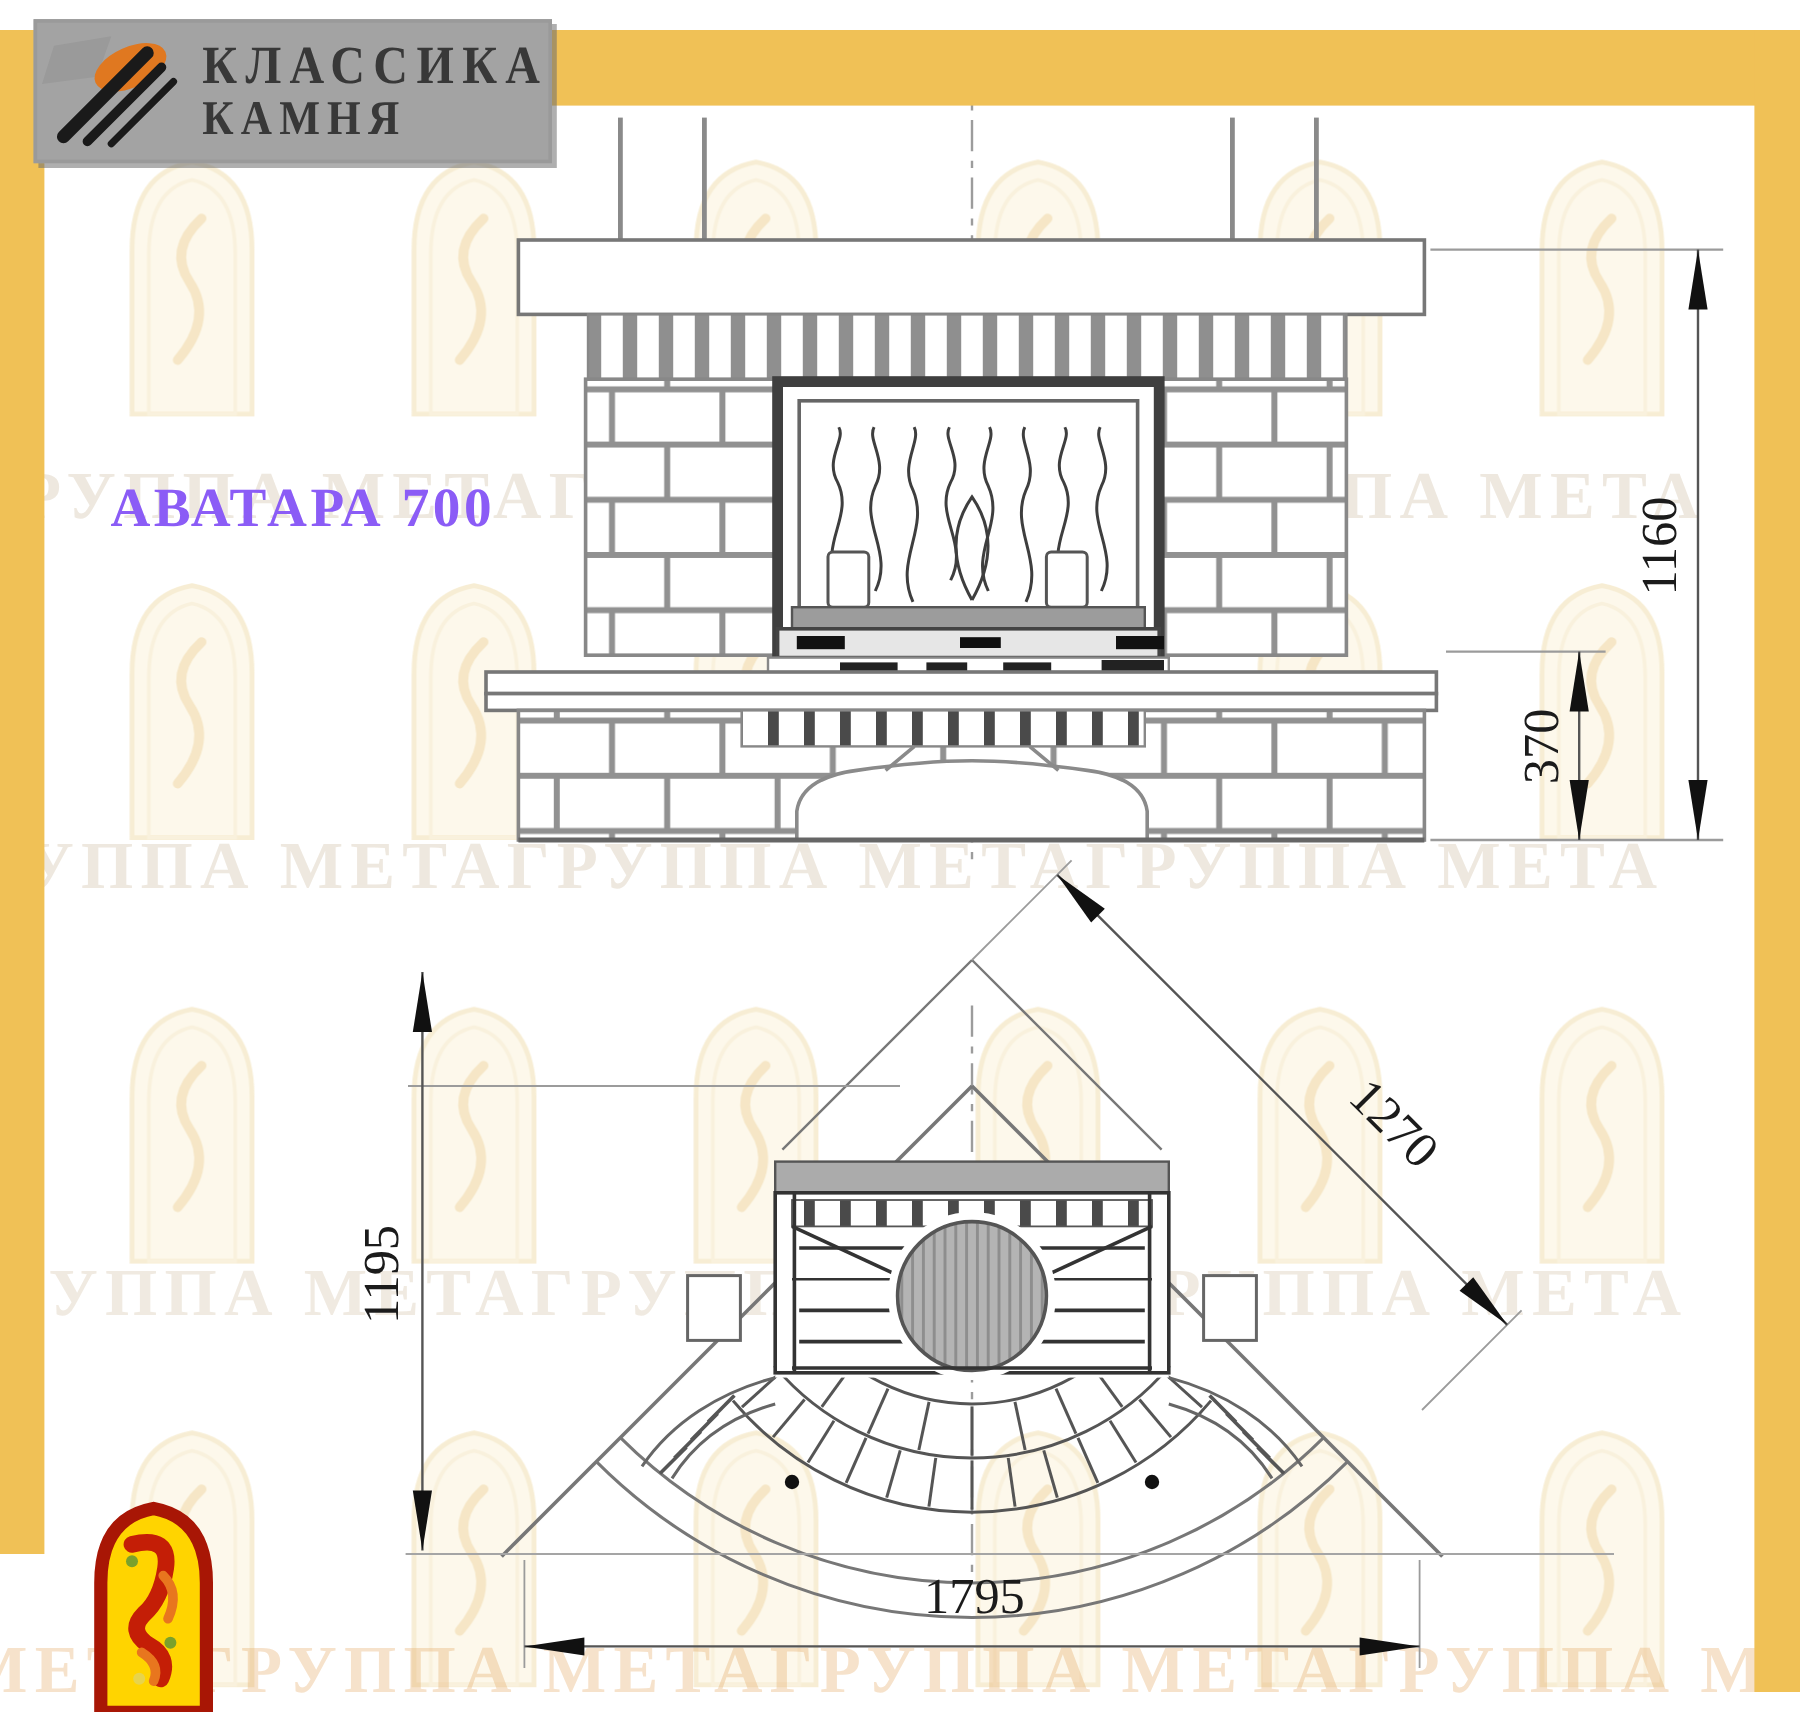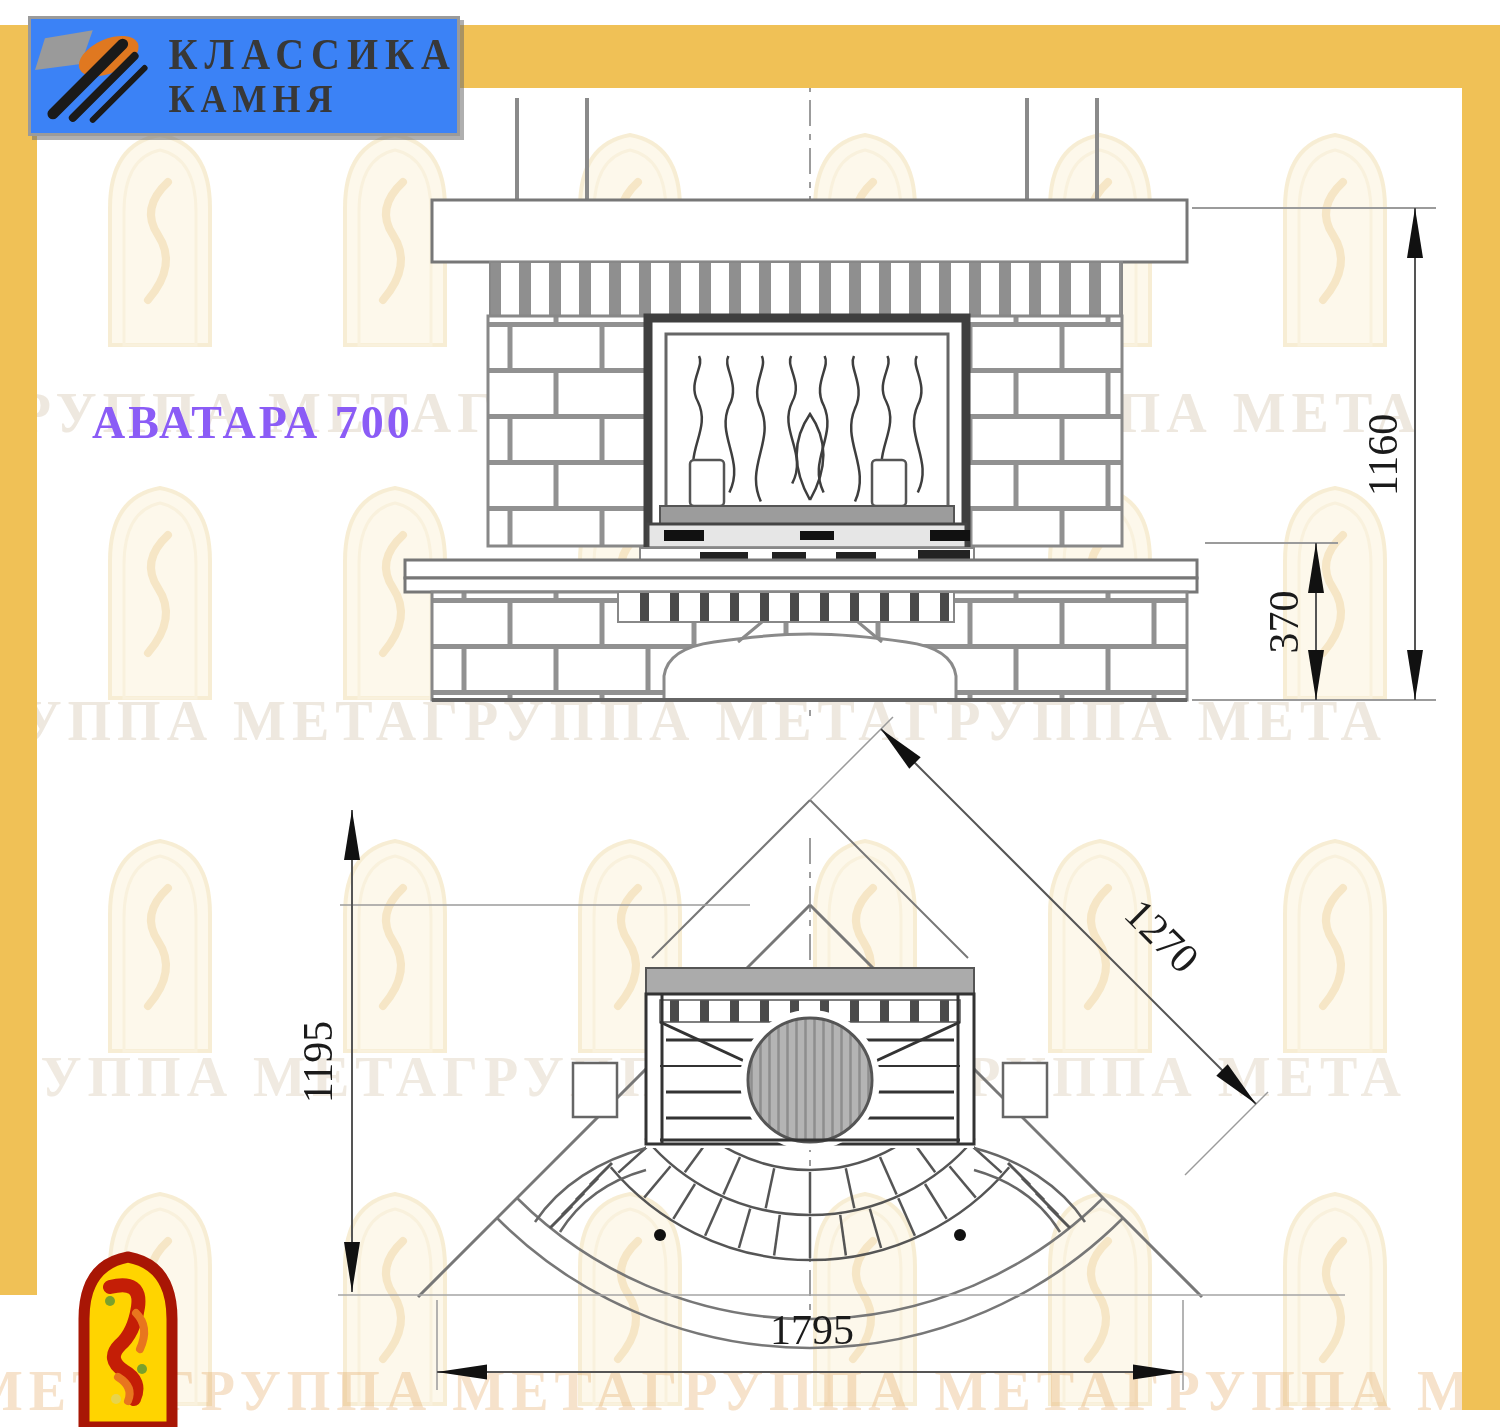--- a/index.html
+++ b/index.html
@@ -4,21 +4,21 @@
 <style>
   html,body{margin:0;padding:0;}
   .page{position:relative;width:1500px;height:1427px;background:#ffffff;overflow:hidden;
         font-family:"Liberation Sans",sans-serif;}
   
   .frame{position:absolute;background:#F0C156;z-index:6;}
   .frame-top{left:0;top:25px;width:1500px;height:63px;}
   .frame-left{left:0;top:25px;width:37px;height:1270px;}
   .frame-right{left:1462px;top:25px;width:38px;height:1385px;}
   
-  .brand{position:absolute;left:28px;top:16px;width:426px;height:114px;background:#3b82f6;
+  .brand{position:absolute;left:28px;top:16px;width:426px;height:114px;background:#a3a3a3;
          border:3px solid #9a9a9a;box-shadow:4px 4px 0 rgba(110,110,110,.55);z-index:8;
          display:flex;align-items:center;}
   .brand-text{margin-left:10px;font-family:"Liberation Serif",serif;font-weight:bold;color:#383838;
               line-height:1.02;transform:scaleY(1.12);transform-origin:left center;}
   .brand-l1{font-size:40px;letter-spacing:7px;}
   .brand-l2{font-size:36px;letter-spacing:6px;}
   
   .title{position:absolute;left:92px;top:396px;z-index:5;font-family:"Liberation Serif",serif;
          font-weight:bold;font-size:46px;letter-spacing:3px;color:#8b5cf6;}
   svg{display:block;}

